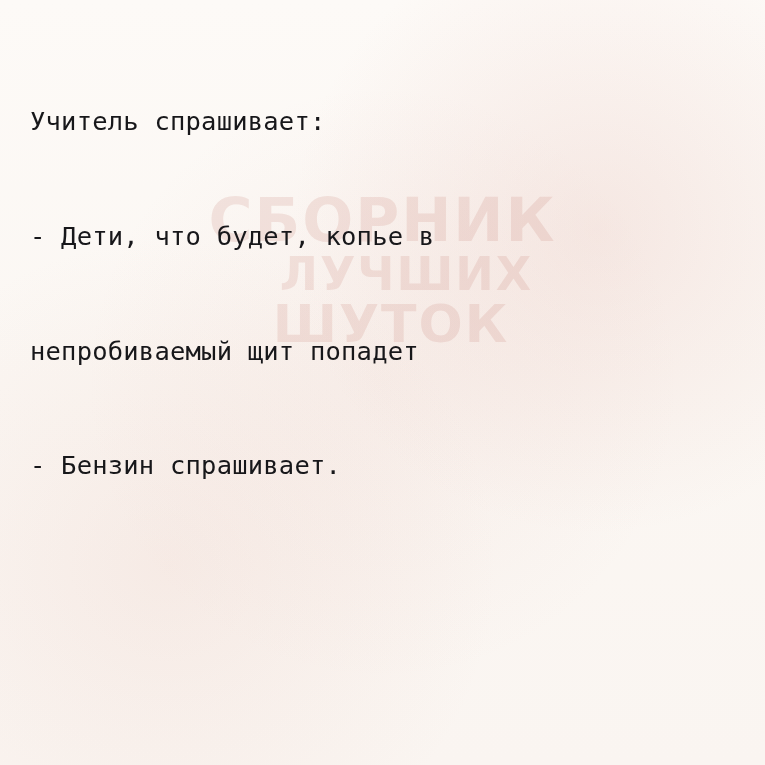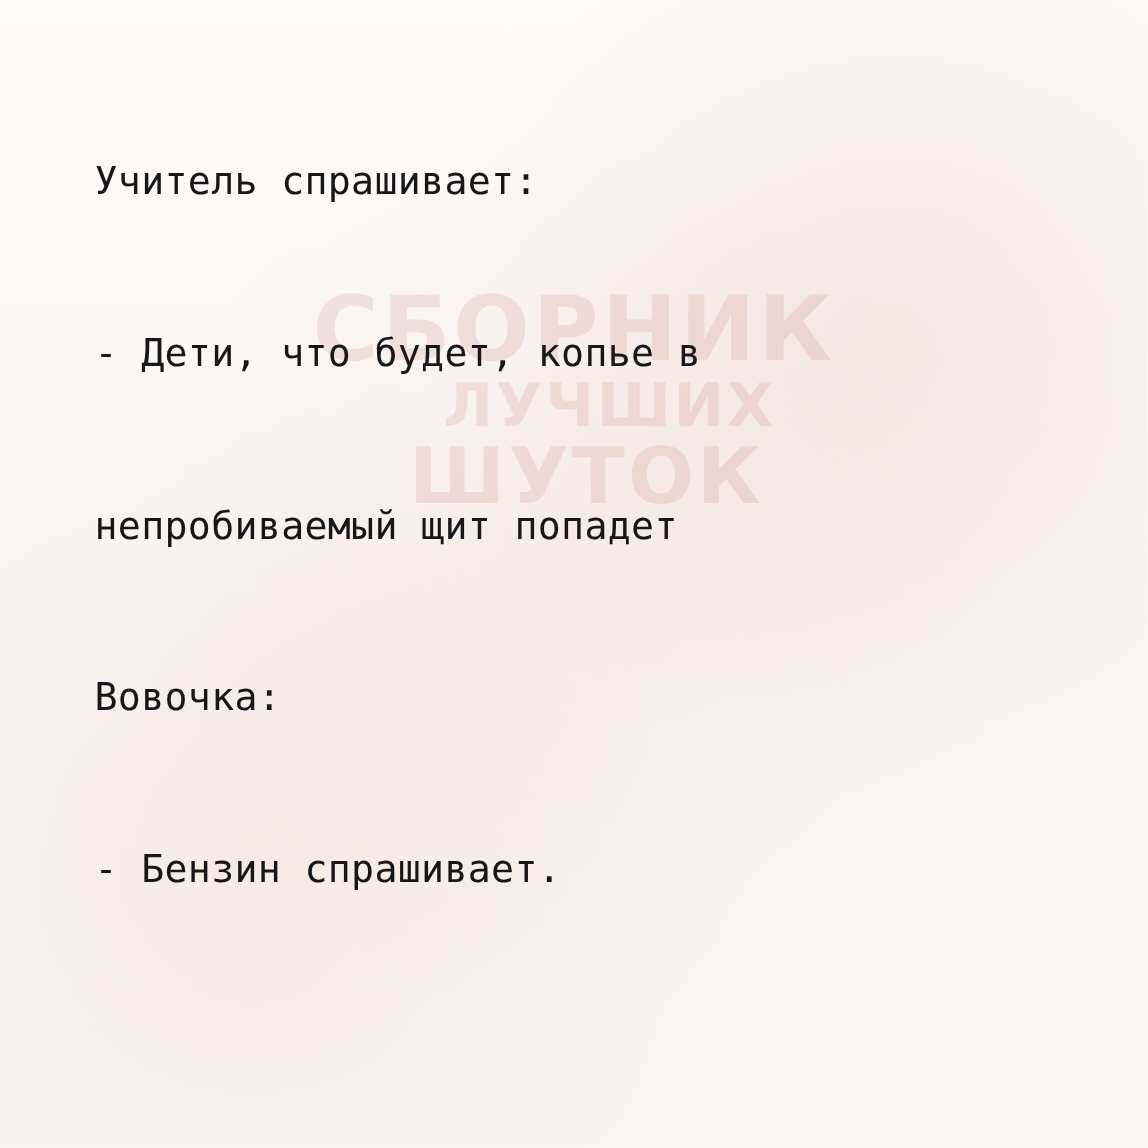--- a/index.html
+++ b/index.html
@@ -33,54 +33,52 @@
     text-align: center;
     font-family: "DejaVu Sans", sans-serif;
     font-weight: bold;
     color: rgba(197,116,104,0.17);
     letter-spacing: 2px;
     line-height: 1.02;
     user-select: none;
     pointer-events: none;
   }
   .watermark .wm1 { font-size: 60px; }
-  .watermark .wm2 { font-size: 40px; padding-left: 48px; }
+  .watermark .wm2 { font-size: 46px; padding-left: 48px; }
   .watermark .wm3 { font-size: 52px; padding-left: 17px; }
   .joke {
     position: relative;
     z-index: 2;
     padding: 26px 30px 0 30px;
     color: #17171a;
     font-size: 25.5px;
     line-height: 38.2px;
     letter-spacing: 0.2px;
     white-space: pre-wrap;
     word-break: normal;
   }
   .line {
     white-space: pre;
-    margin-left: 33px;
   }
 </style>
 </head>
 <body>
 
 <div class="page">
 
   <div class="watermark">
     <div class="wm1">СБОРНИК</div>
     <div class="wm2">ЛУЧШИХ</div>
     <div class="wm3">ШУТОК</div>
   </div>
 
   <div class="joke">
     <div class="line">Учитель спрашивает:</div>
     <div class="line">- Дети, что будет, копье в</div>
     <div class="line">непробиваемый щит попадет</div>
-    <div class="line">Вовочка:</div>
     <div class="line">- Бензин спрашивает.</div>
     
     
     
     
     
     
     
   </div>
 

